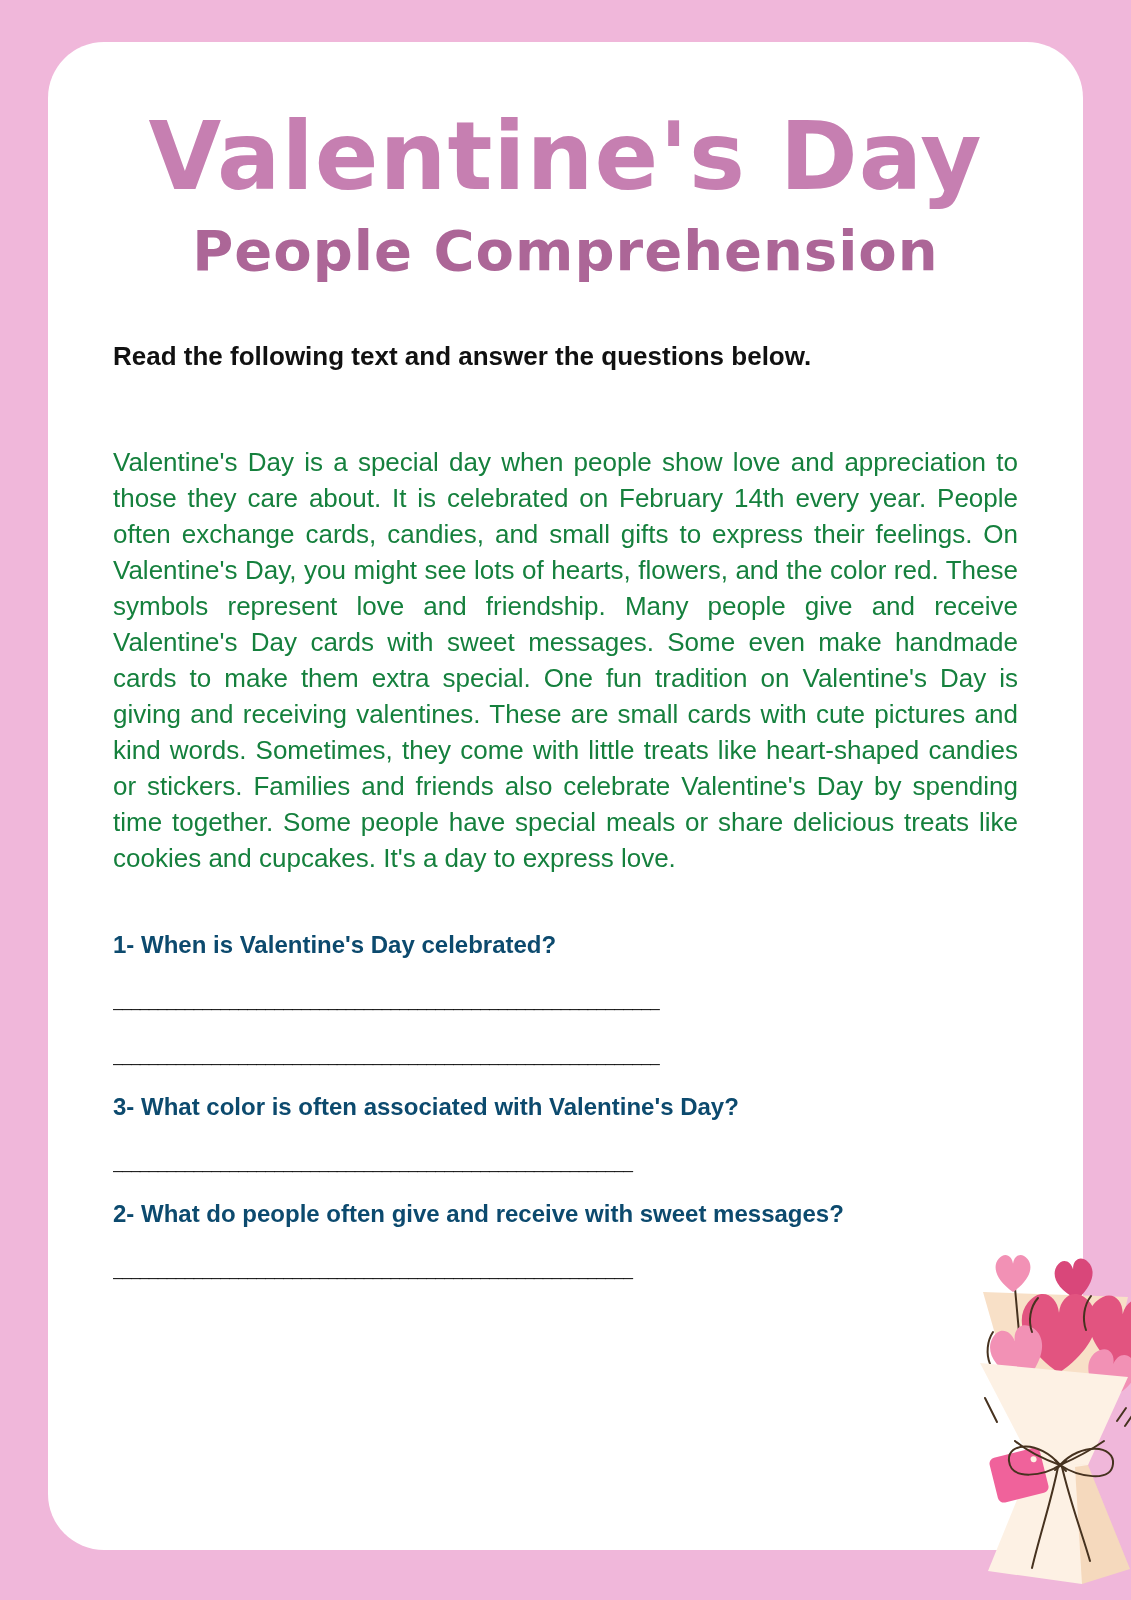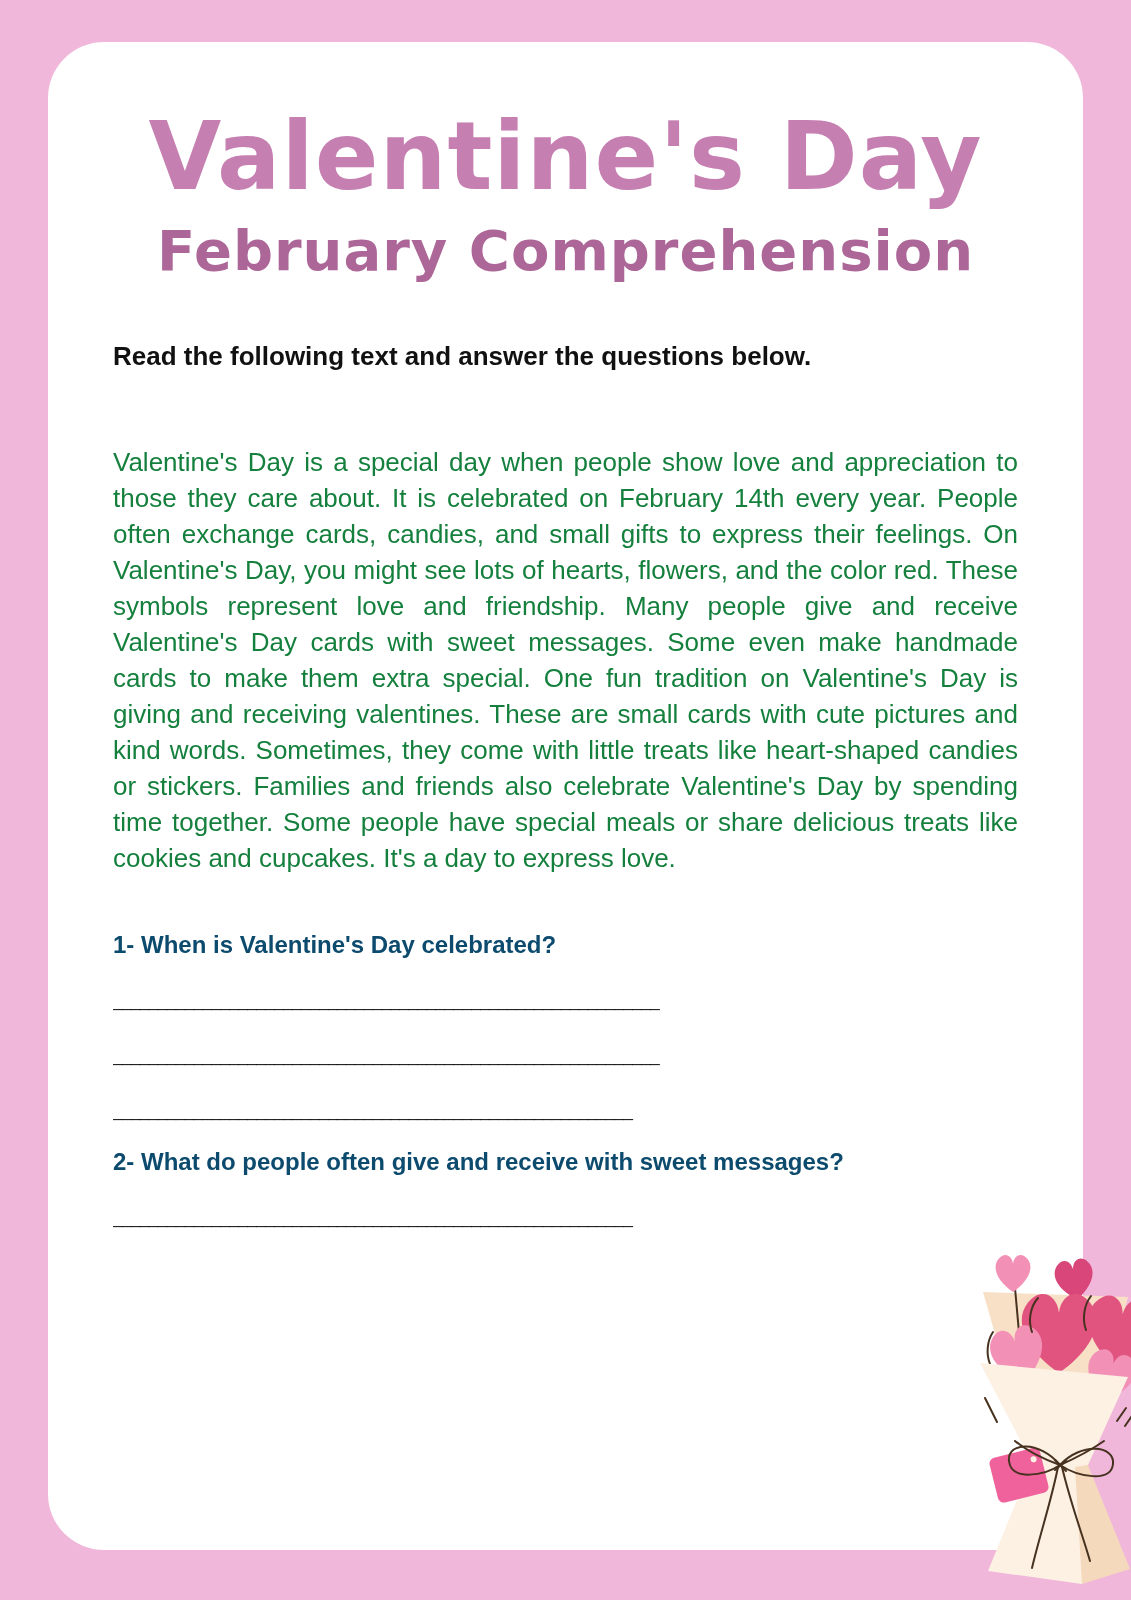--- a/index.html
+++ b/index.html
@@ -28,38 +28,39 @@
 </head>
 <body>
 
 <div class="page">
 
   <div class="card">
     <div class="content">
 
       <h1 class="title">Valentine's Day</h1>
 
-      <h2 class="subtitle">February Comprehension</h2>
+      <h2 class="subtitle">People Comprehension</h2>
 
       <p class="instruction">Read the following text and answer the questions below.</p>
 
       <p class="passage">Valentine's Day is a special day when people show love and appreciation to those they care about. It is celebrated on February 14th every year. People often exchange cards, candies, and small gifts to express their feelings. On Valentine's Day, you might see lots of hearts, flowers, and the color red. These symbols represent love and friendship. Many people give and receive Valentine's Day cards with sweet messages. Some even make handmade cards to make them extra special. One fun tradition on Valentine's Day is giving and receiving valentines. These are small cards with cute pictures and kind words. Sometimes, they come with little treats like heart-shaped candies or stickers. Families and friends also celebrate Valentine's Day by spending time together. Some people have special meals or share delicious treats like cookies and cupcakes. It's a day to express love.</p>
 
       <div class="questions">
 
         <div class="qblock">
           <div class="qlabel">1- When is Valentine's Day celebrated?</div>
           <div class="aline">_____________________________________________________________</div>
         </div>
 
         <div class="qblock">
           <div class="aline">_____________________________________________________________</div>
         </div>
 
         <div class="qblock">
+          <div class="qlabel">3- What color is often associated with Valentine's Day?</div>
           <div class="aline">__________________________________________________________</div>
         </div>
 
         <div class="qblock">
           <div class="qlabel">2- What do people often give and receive with sweet messages?</div>
           <div class="aline">__________________________________________________________</div>
         </div>
 
 
       </div>

